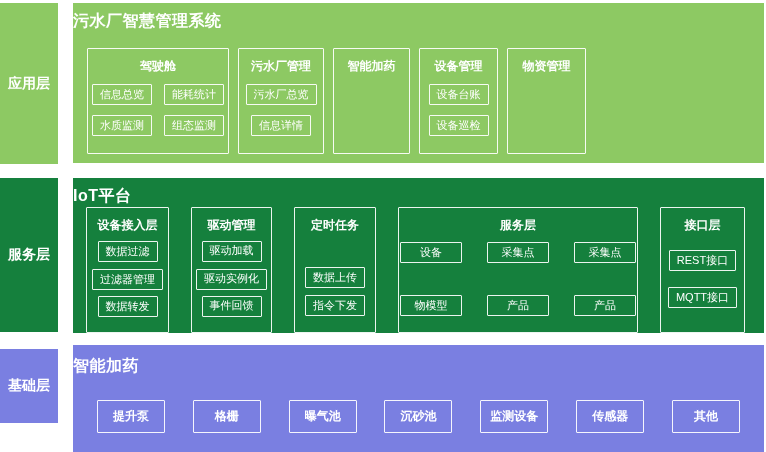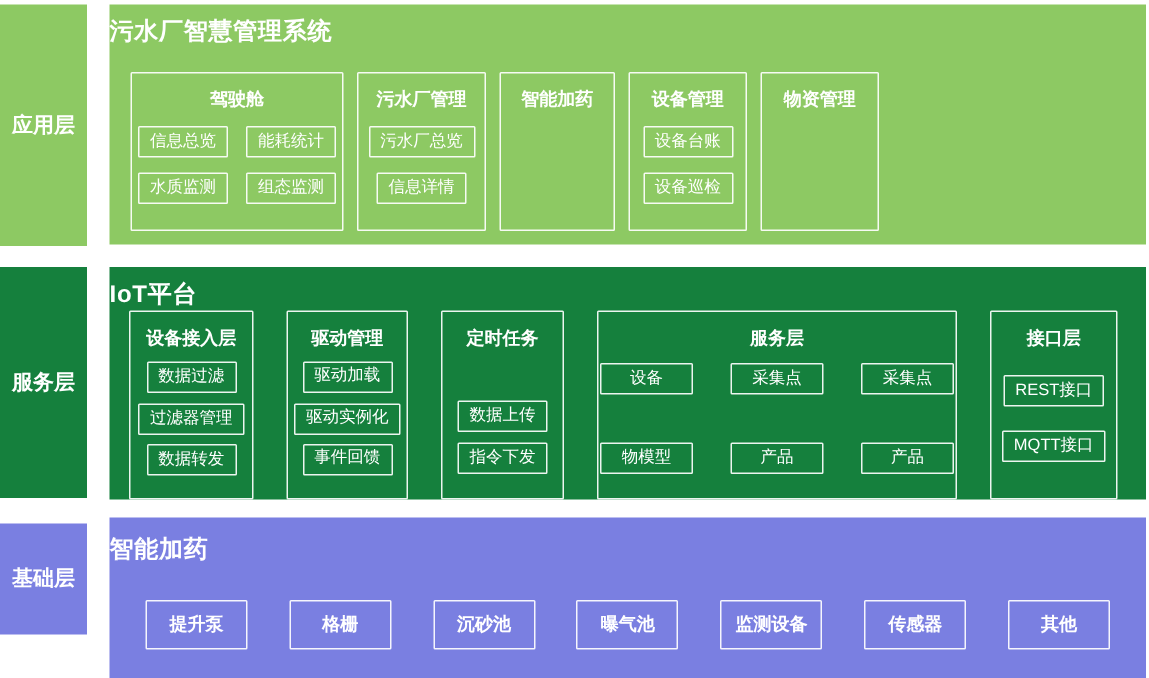--- a/index.html
+++ b/index.html
@@ -182,21 +182,21 @@
   </div>
 
   <div class="sidebar inf-bg" id="sidebar-inf">
     <span>基础层</span>
   </div>
   <div class="panel inf-bg" id="panel-inf">
     <div class="panel-title">智能加药</div>
     <div id="phys-items">
       <div class="phys-item">提升泵</div>
       <div class="phys-item">格栅</div>
+      <div class="phys-item">曝气池</div>
       <div class="phys-item">沉砂池</div>
-      <div class="phys-item">曝气池</div>
       <div class="phys-item">监测设备</div>
       <div class="phys-item">传感器</div>
       <div class="phys-item">其他</div>
     </div>
   </div>
 
 </div>
 
 </body></html>

